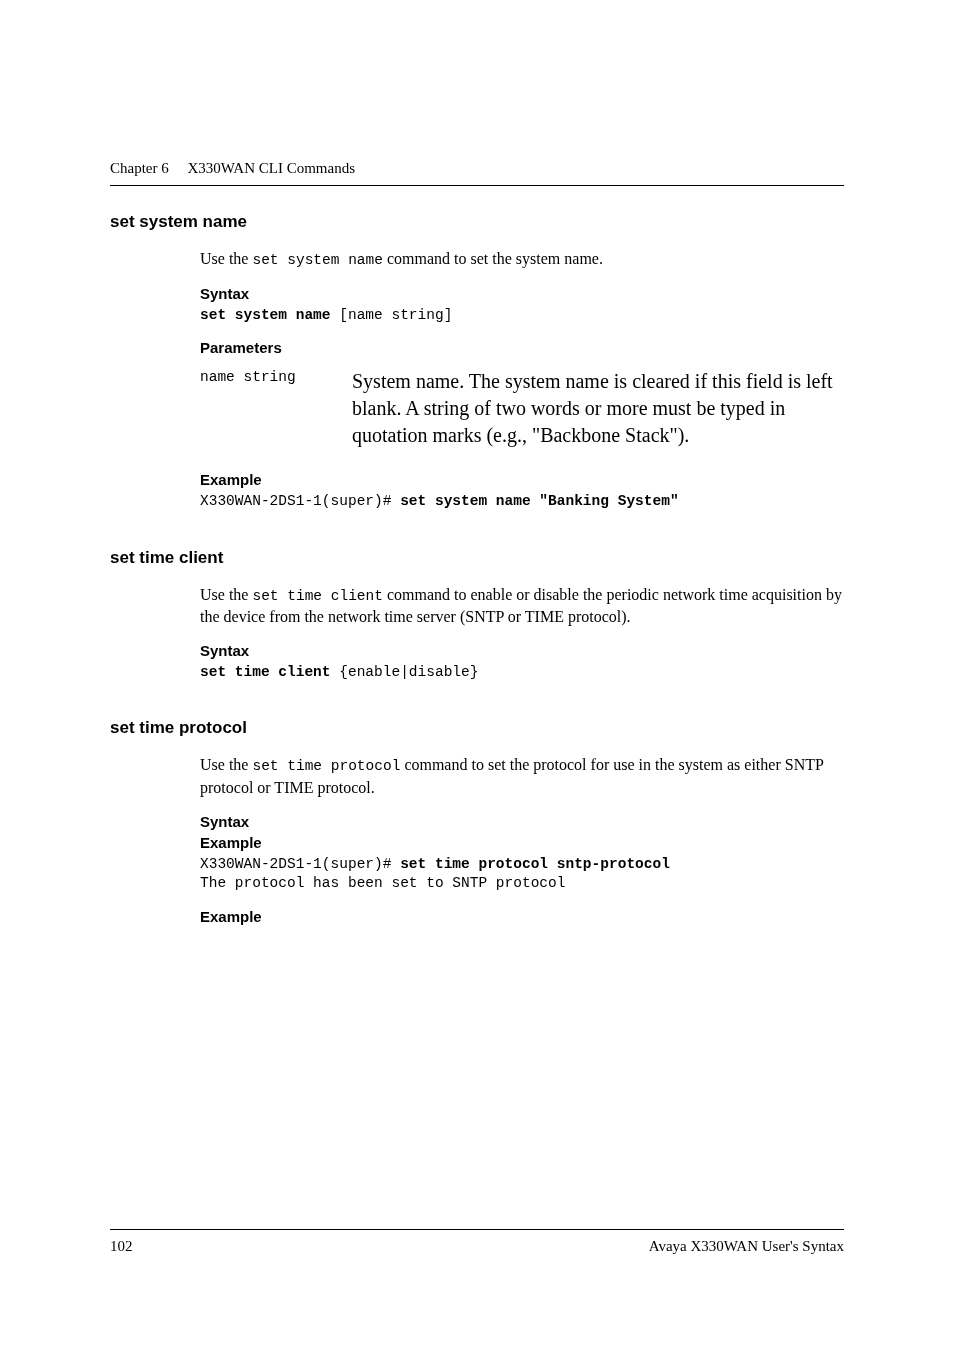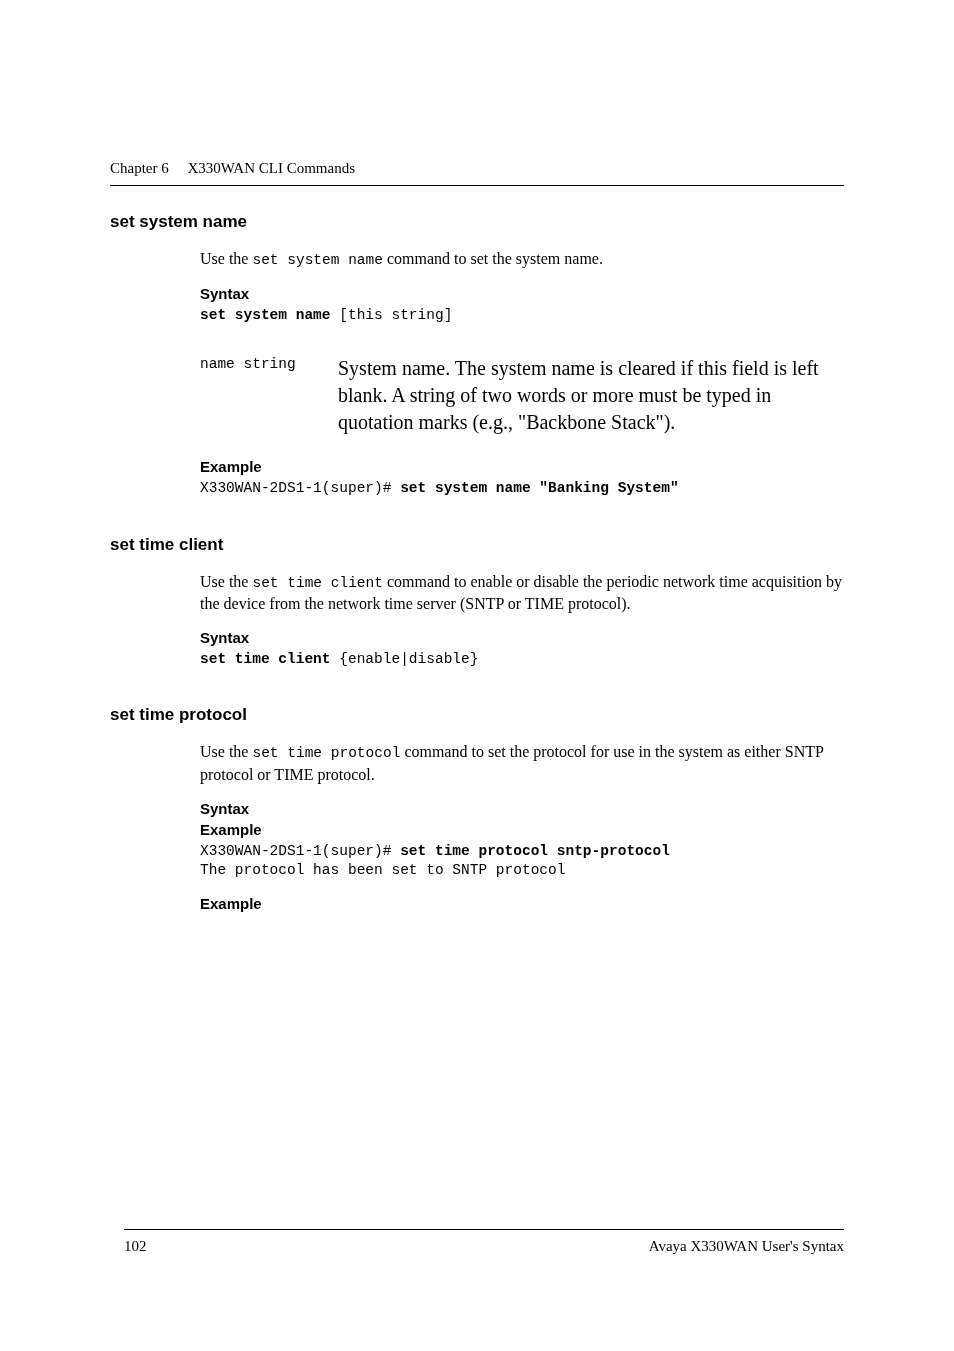--- a/index.html
+++ b/index.html
@@ -57,41 +57,40 @@
     line-height: 1.35;
     margin: 0 0 14px 0;
     white-space: pre;
   }
   .mono-strong {
     font-family: "Courier New", Courier, monospace;
     font-weight: bold;
   }
   .param-row {
     display: flex;
-    gap: 26px;
+    gap: 40px;
     margin-bottom: 14px;
-    margin-top: 8px;
   }
   .param-key {
     font-family: "Courier New", Courier, monospace;
     font-size: 14.5px;
     white-space: nowrap;
     padding-top: 1px;
     min-width: 112px;
   }
   .param-desc {
     font-size: 20px;
     line-height: 1.35;
   }
   .spacer-sm { height: 8px; }
   .spacer-md { height: 22px; }
   .footer {
     position: absolute;
     bottom: 96px;
-    left: 124px;
+    left: 110px;
     right: 110px;
     border-top: 1px solid #000;
     padding-top: 8px;
     display: flex;
     justify-content: space-between;
     font-size: 15px;
   }
 </style>
 </head>
 <body>
@@ -104,22 +103,23 @@
   <hr class="rule">
 
   <div class="section-title">set system name</div>
 
   <div class="indent">
     <p class="body">
       <span>Use the </span><span class="mono">set system name</span><span> command to set the system name.</span>
     </p>
 
     <div class="subhead">Syntax</div>
-    <div class="mono-block"><span class="mono-strong">set system name</span><span> [this string]</span></div>
+    <div class="mono-block"><span class="mono-strong">set system name</span><span> [name string]</span></div>
 
+    <div class="subhead">Parameters</div>
     <div class="spacer-sm"></div>
     <div class="param-row">
       <div class="param-key"> name string</div>
       <div class="param-desc">System name. The system name is cleared if this field is left blank. A string of two words or more must be typed in quotation marks (e.g., "Backbone Stack").</div>
     </div>
 
     <div class="spacer-sm"></div>
     <div class="subhead">Example</div>
     <div class="mono-block"><span>X330WAN-2DS1-1(super)# </span><span class="mono-strong">set system name "Banking System"</span></div>
   </div>

